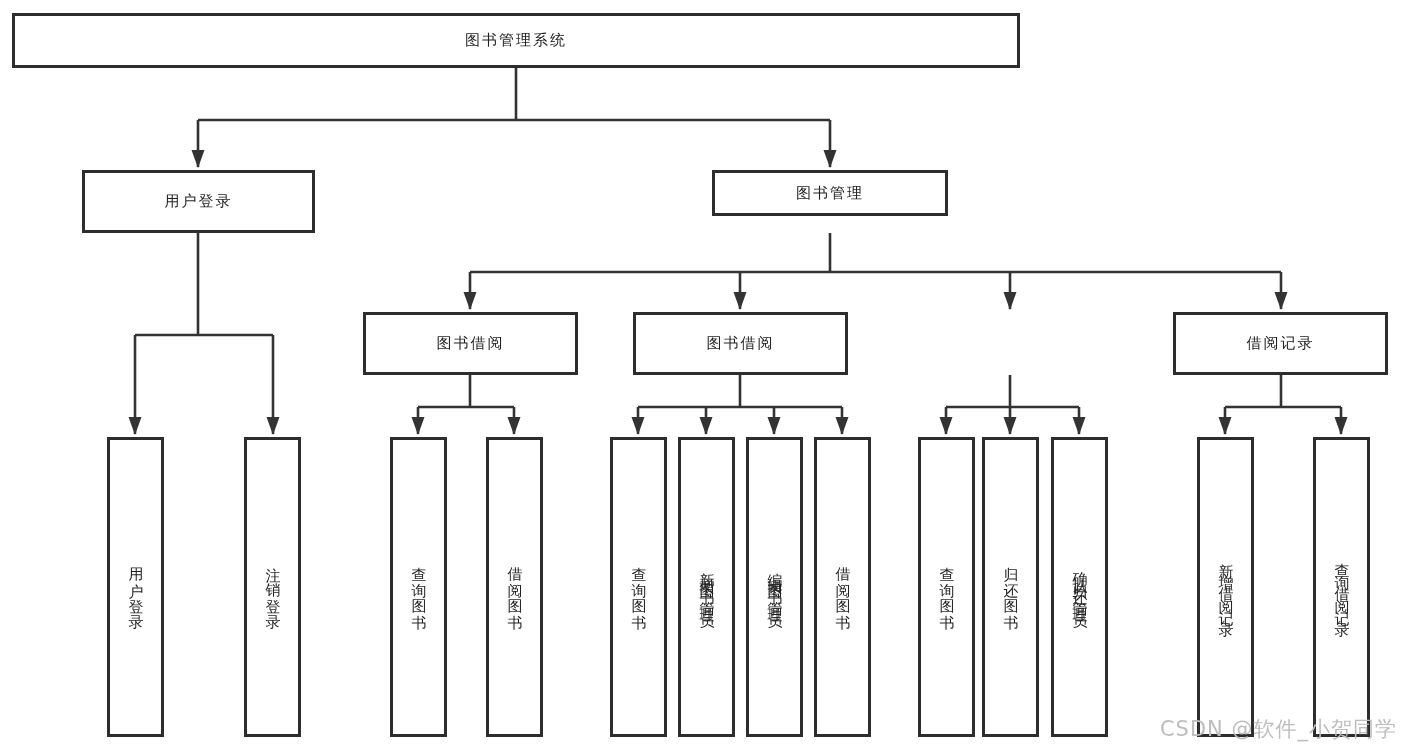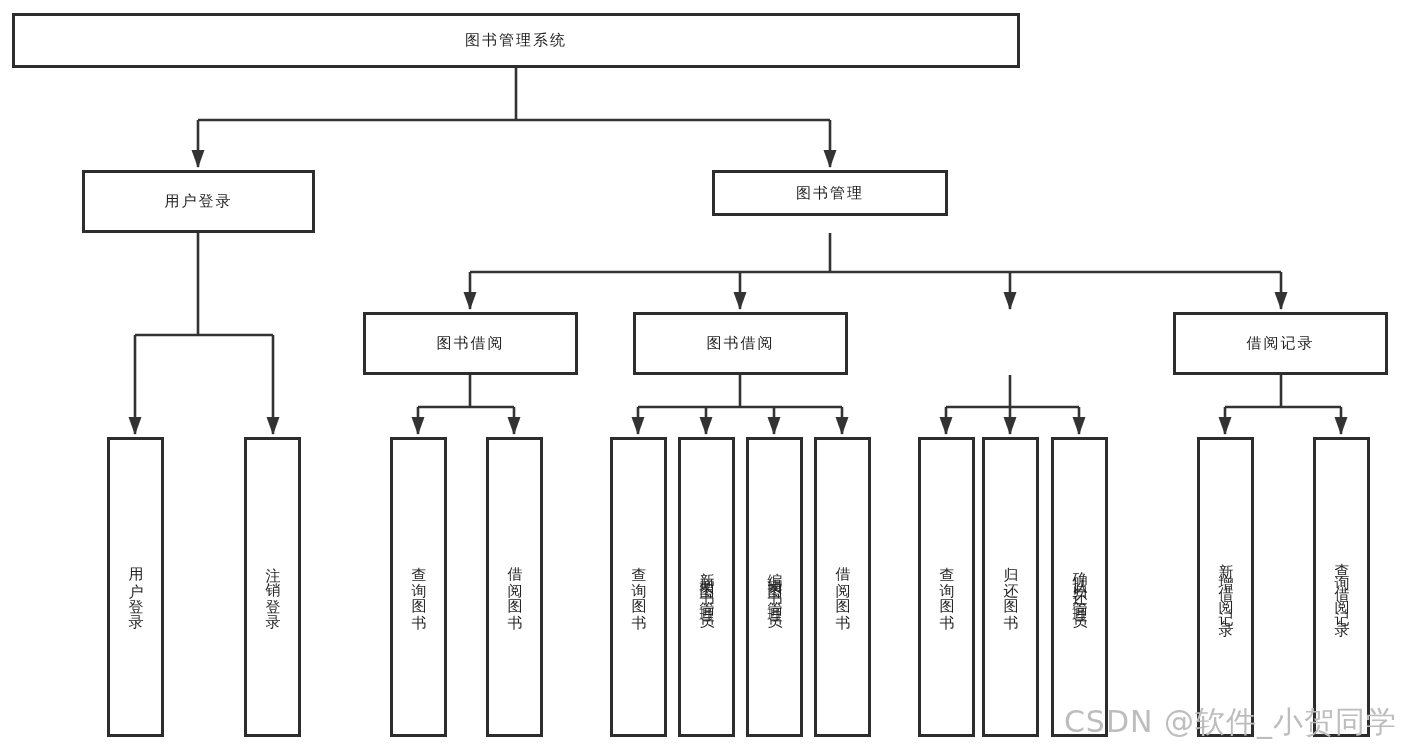--- a/index.html
+++ b/index.html
@@ -55,21 +55,21 @@
   .l8  { left: 814px; }
   .l9  { left: 918px; }
   .l10 { left: 982px; }
   .l11 { left: 1051px; }
   .l12 { left: 1197px; }
   .l13 { left: 1313px; }
   .watermark {
     position: absolute;
     right: 8px;
     bottom: 4px;
-    font-size: 30px;
+    font-size: 21px;
     letter-spacing: 1px;
     color: #bdbdbd;
     z-index: 5;
     white-space: nowrap;
   }
 </style>
 </head>
 <body>
 
 <div class="stage">

